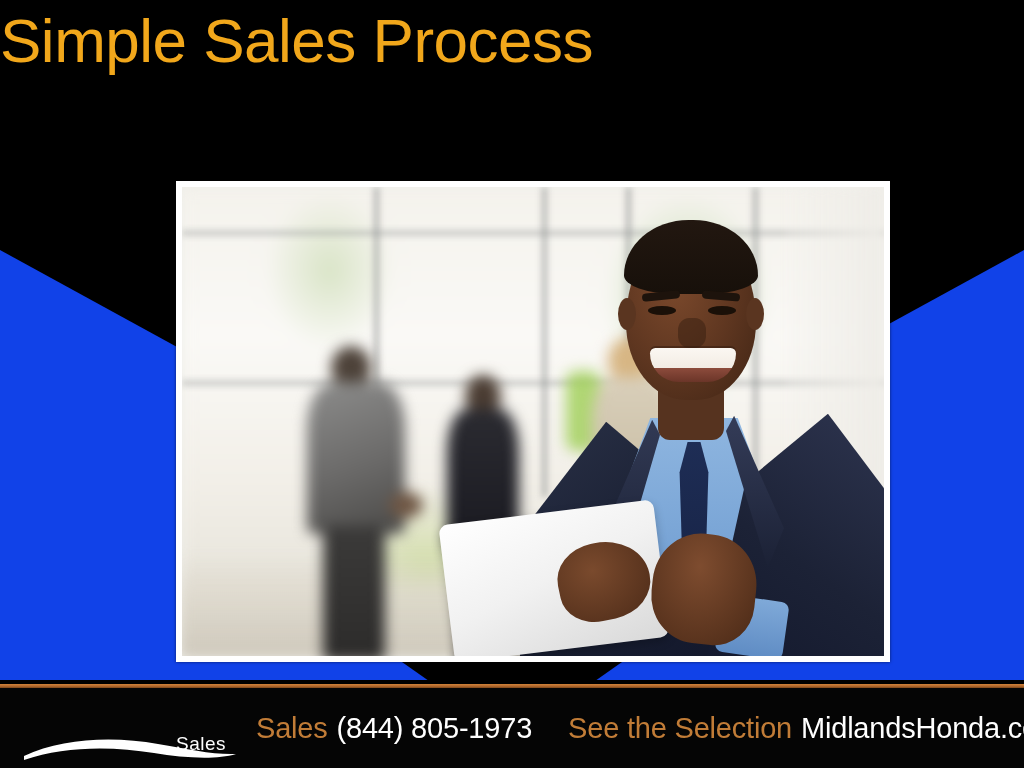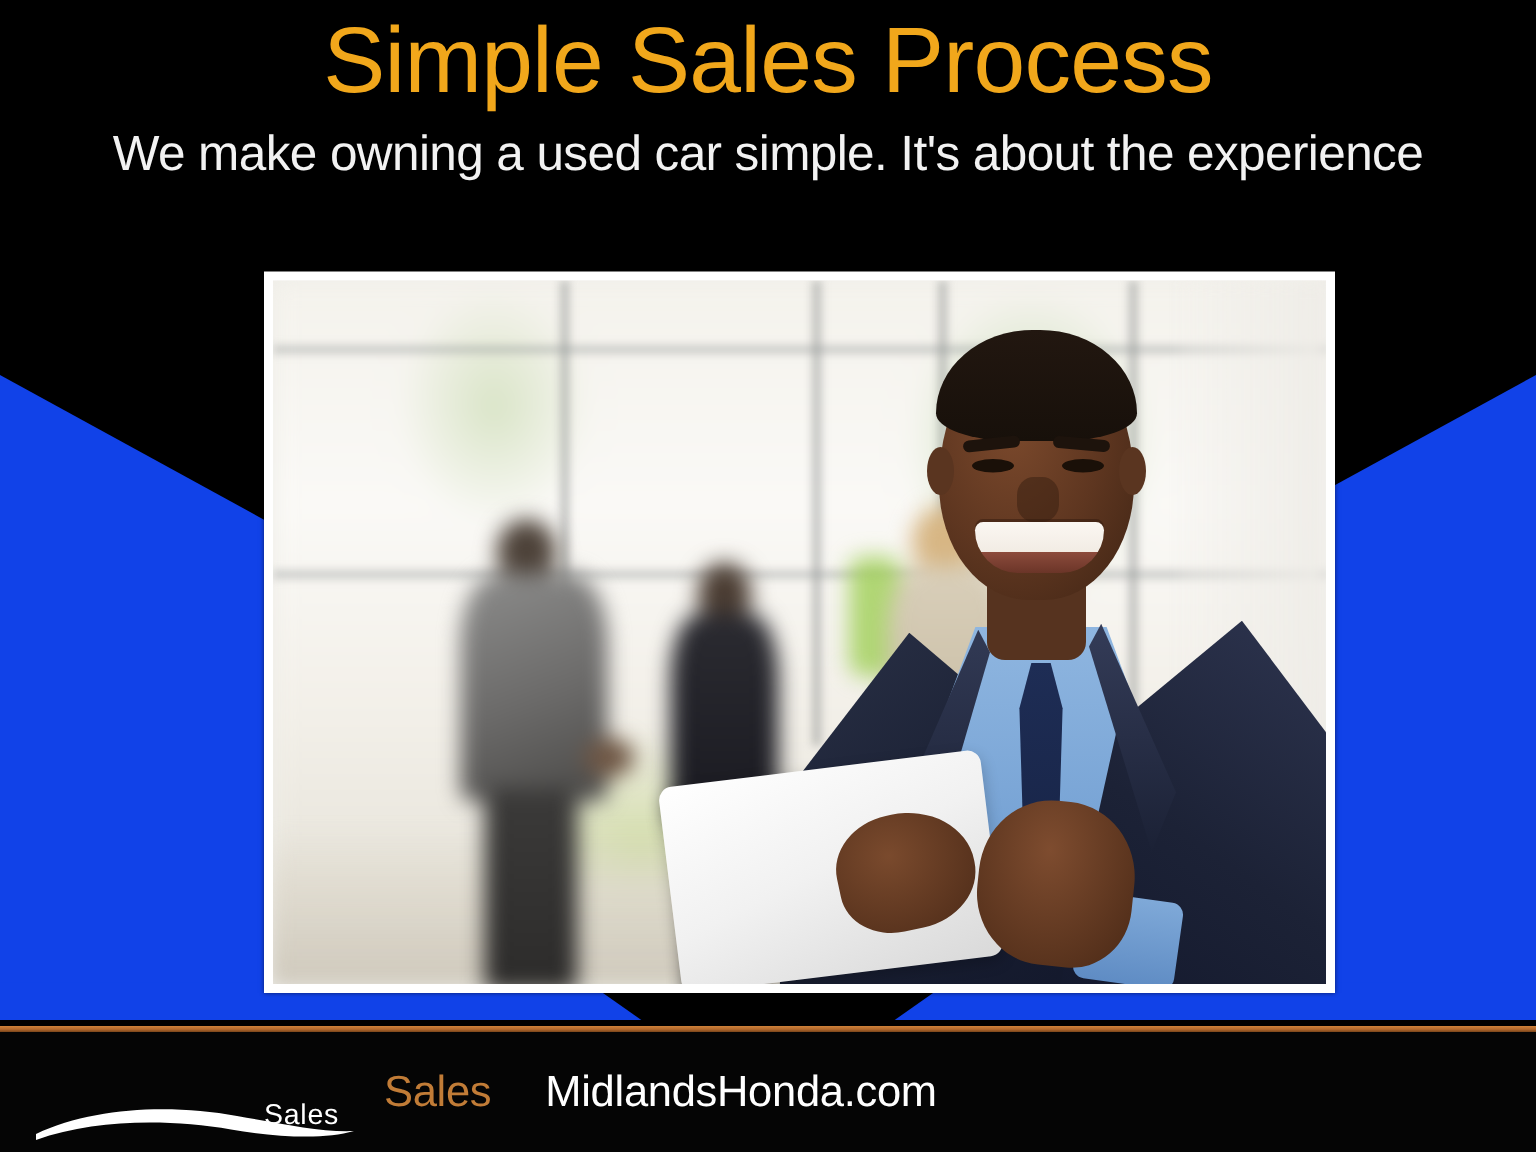--- a/index.html
+++ b/index.html
@@ -21,21 +21,21 @@
   }
 
   
   .headline-block {
     position: absolute;
     left: 0;
     top: 0;
     width: 996px;
     height: 150px;
     z-index: 6;
-    text-align: center;
+    text-align: left;
   }
   .headline {
     margin: 0;
     padding: 0;
     position: absolute;
     left: 0;
     top: 6px;
     width: 1024px;
     font-size: 62px;
     line-height: 70px;
@@ -376,21 +376,20 @@
 
 <div class="stage">
 
   <div class="wedge wedge-left"></div>
   <div class="wedge wedge-right"></div>
   <div class="blue-band"></div>
   <div class="notch"></div>
 
   <div class="headline-block">
     <h1 class="headline">Simple Sales Process</h1>
-    <p class="subhead">We make owning a used car simple. It's about the experience</p>
   </div>
 
   <div class="photo-card">
     <div class="photo" aria-label="Smiling businessman in navy suit holding a white tablet, with three blurred colleagues talking in a bright office behind him">
 
       <div class="bg-wash"></div>
       <div class="mullion-v" style="left:27%"></div>
       <div class="mullion-v" style="left:51%"></div>
       <div class="mullion-v" style="left:63%"></div>
       <div class="mullion-v" style="left:81%"></div>
@@ -454,19 +453,21 @@
   <div class="logo">
     <svg class="logo-swoosh" viewBox="0 0 220 28" aria-hidden="true">
       <path d="M2 22 C 40 4, 92 2, 136 10 C 166 15, 192 21, 214 20 C 194 26, 162 24, 132 19 C 90 12, 42 12, 2 26 Z" fill="#ffffff"></path>
     </svg>
     <span class="logo-sub">Sales</span>
   </div>
 
   <div class="footer-info">
     <div class="info-group">
       <span class="info-label">Sales</span>
+      <span class="info-value">(844) 805-1973</span>
     </div>
     <div class="info-group">
+      <span class="info-label">See the Selection</span>
       <span class="info-value">MidlandsHonda.com</span>
     </div>
   </div>
 
 </div>
 
 </body></html>

